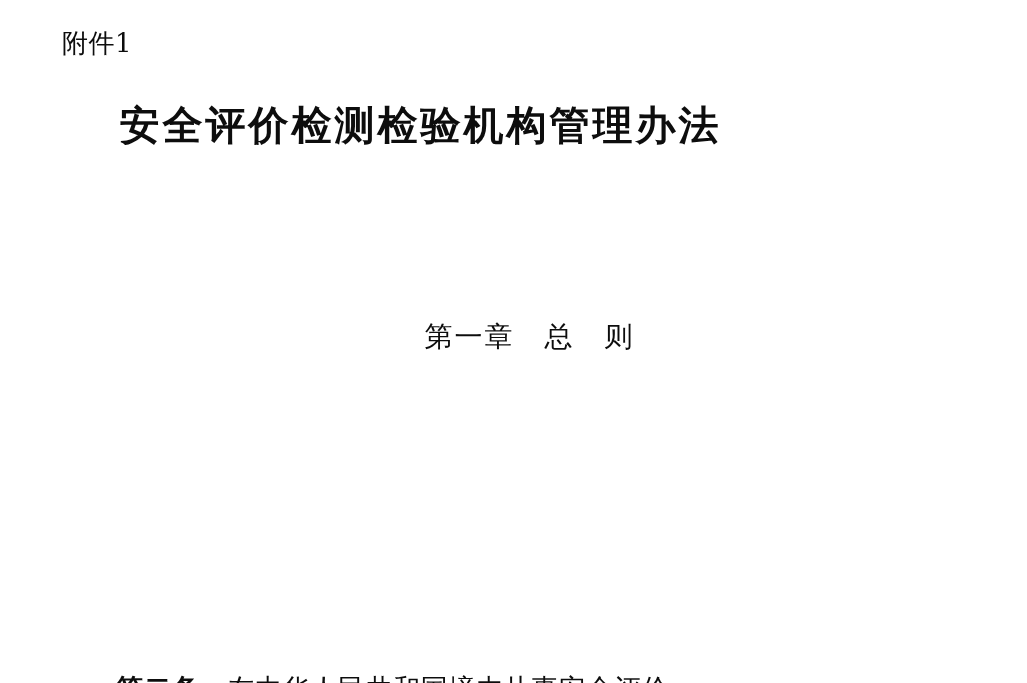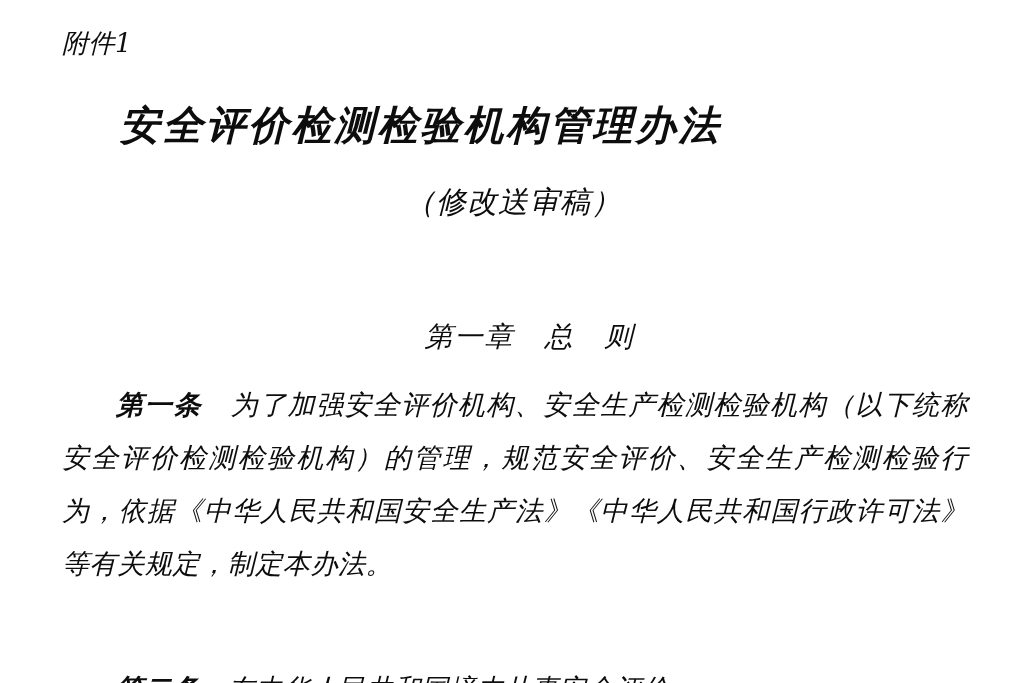--- a/index.html
+++ b/index.html
@@ -14,21 +14,20 @@
     font-family: "DejaVu Serif", "Liberation Serif", serif;
     color: #0d0d0d;
   }
   .page {
     position: relative;
     width: 1027px;
     height: 683px;
     background: #ffffff;
     box-sizing: border-box;
     padding: 12px;
-    font-style: italic;
   }
   .attachment-label {
     position: absolute;
     top: 28px;
     left: 62px;
     font-size: 26px;
     line-height: 1.2;
     letter-spacing: 0.5px;
     font-family: "DejaVu Serif", "Liberation Serif", serif;
   }
@@ -107,25 +106,21 @@
 </style>
 </head>
 <body>
 
 <div class="page">
 
   <div class="attachment-label">附件1</div>
 
   <div class="doc-title">安全评价检测检验机构管理办法</div>
 
-  <div class="doc-subtitle">（修改送审稿）</div>
 
   <div class="chapter-heading">第一章　总　则</div>
 
-  <div class="body-block">
-    <p class="para"><span class="art-label">第一条</span><span>　为了加强安全评价机构、安全生产检测检验机构（以下统称安全评价检测检验机构）的管理，规范安全评价、安全生产检测检验行为，依据《中华人民共和国安全生产法》《中华人民共和国行政许可法》等有关规定，制定本办法。</span></p>
-  </div>
 
   <div class="partial-line">
     <span class="inner"><span class="art-label-2">第二条</span><span>　在中华人民共和国境内从事安全评价</span></span>
   </div>
 
 </div>
 
 </body></html>

